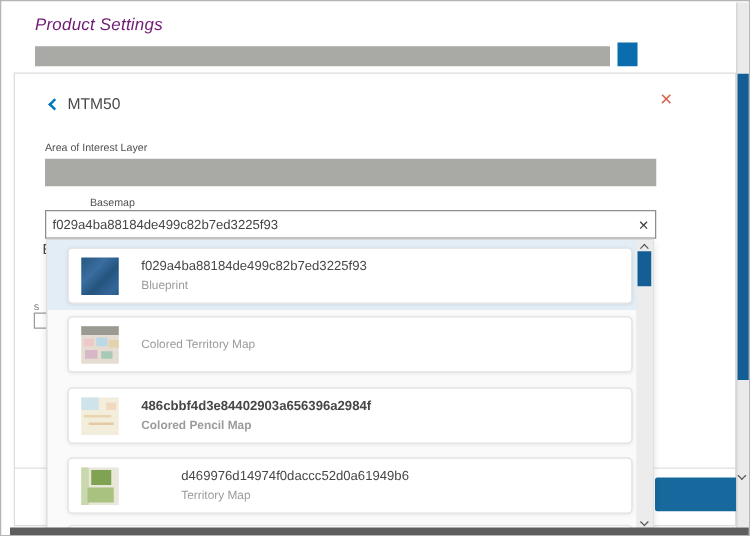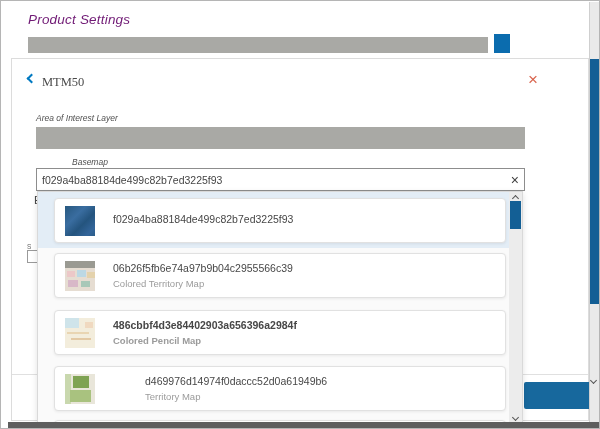--- a/index.html
+++ b/index.html
@@ -12,28 +12,28 @@
   .abs { position:absolute; }
 
   
   .page-title { left:27px; top:11px; font-size:13.5px; color:#701a75; letter-spacing:.2px;font-style:italic; }
   .hdr-bar { left:27px; top:36px; width:460px; height:16px; background:#a9a9a5; }
   .hdr-sq  { left:493px; top:33px; width:16px; height:19px; background:#0b6cae; }
 
   
   .dialog { left:10px; top:57px; width:578px; height:363px; background:#fff; border:1px solid #dcdcdc; }
 
-  .back-btn { left:27px; top:74px; height:16px; display:flex; align-items:flex-start; gap:7px; cursor:pointer;font-family:Liberation Serif, serif; }
+  .back-btn { left:39px; top:74px; height:16px; display:flex; align-items:center; gap:7px; cursor:pointer; }
   .chev { display:inline-block; width:7px; height:7px;
           border-left:2.5px solid #0079c1; border-bottom:2.5px solid #0079c1;
           transform:rotate(45deg); }
   .back-label { font-size:12.5px; color:#4a4a4a; }
   .close-btn { left:527px; top:70px; font-size:17px; color:#d9654e; line-height:1; cursor:pointer; font-weight:300; }
 
-  .field-label { font-size:8.5px; color:#4f4f4f;font-style:italic; }
+  .field-label { font-size:8.5px; color:#4f4f4f; }
   .lbl-aoi { left:35px; top:112px; }
   .aoi-field { left:35px; top:126px; width:489px; height:22px; background:#a9a9a5; }
 
   .lbl-bm { left:35px; top:156px;padding-left:36px; }
   .bm-wrap { left:35px; top:167px; width:489px; height:23px; border:1px solid #8d8d8d; background:#fff;
              display:flex; align-items:center; padding:0 5px; }
   .bm-input { flex:1; border:none; outline:none; font-family:"Liberation Sans",sans-serif;
               font-size:10.5px; color:#454545; background:transparent; }
   .bm-clear { font-size:14px; color:#3f3f3f; line-height:1; cursor:pointer; }
 
@@ -127,27 +127,27 @@
   <div class="abs footer-line"></div>
   <div class="abs footer-btn"></div>
 
   <div class="abs dropdown">
     <div class="sel-zone"></div>
     <div id="card-list">
   <div class="card card-0">
     <span class="thumb thumb-0"></span>
     <span class="card-text">
       <div class="card-title">f029a4ba88184de499c82b7ed3225f93</div>
+      <div class="card-sub">Blueprint</div>
     </span>
   </div>
 
   <div class="card card-1">
     <span class="thumb thumb-1"></span>
     <span class="card-text">
-      <div class="card-title">06b26f5fb6e74a97b9b04c2955566c39</div>
       <div class="card-sub">Colored Territory Map</div>
     </span>
   </div>
 
   <div class="card card-2">
     <span class="thumb thumb-2"></span>
     <span class="card-text">
       <div class="card-title">486cbbf4d3e84402903a656396a2984f</div>
       <div class="card-sub">Colored Pencil Map</div>
     </span>

